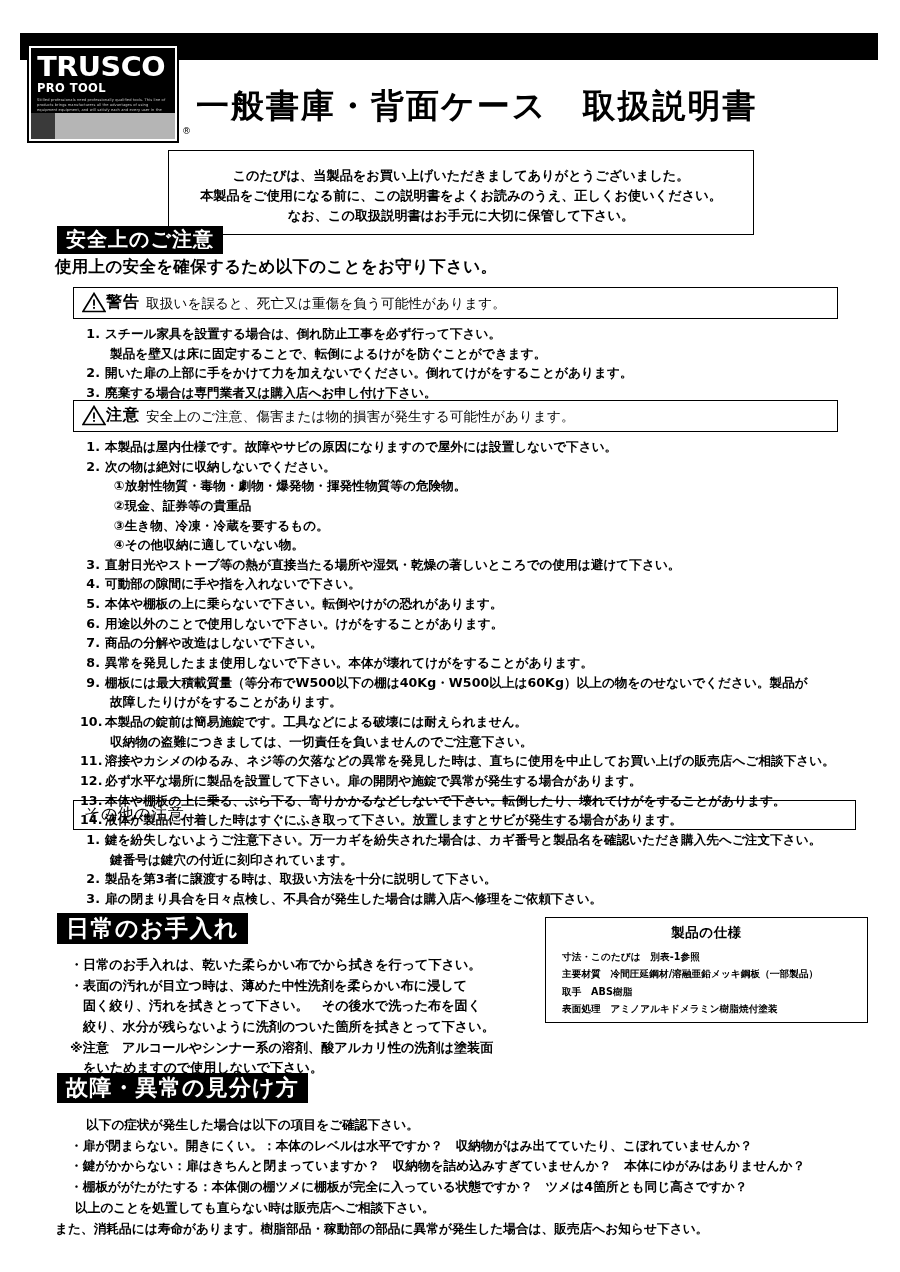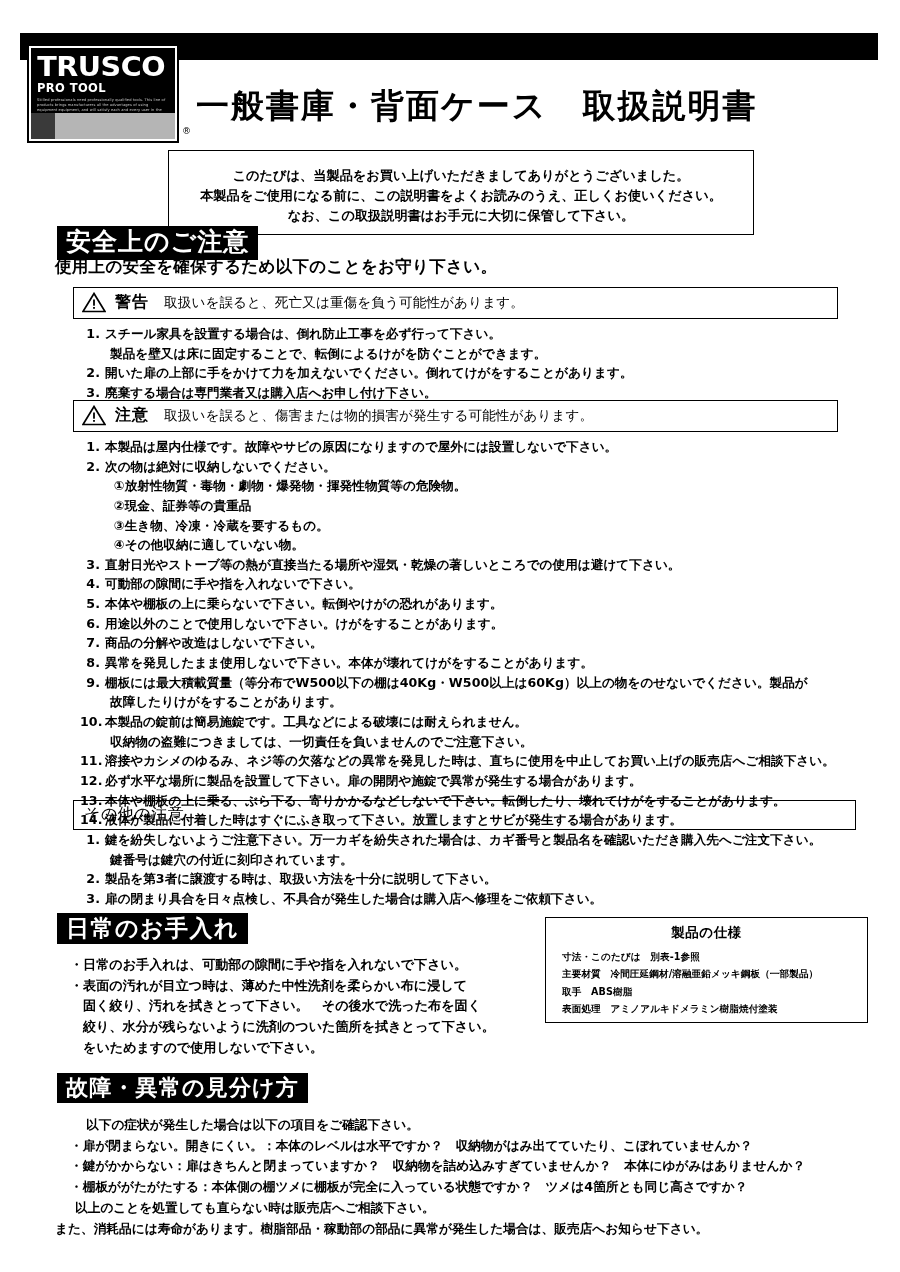--- a/index.html
+++ b/index.html
@@ -117,39 +117,38 @@
   .hdr-black {
     display: inline-block;
     background: #000;
     color: #fff;
     font-weight: bold;
     padding: 2px 9px 3px 9px;
     line-height: 1.15;
   }
 
   .sec-safety { position: absolute; left: 57px; top: 226px; }
-  .sec-safety .hdr-black { font-size: 25px; letter-spacing: 1px; }
+  .sec-safety .hdr-black { font-size: 20px; letter-spacing: 1px; }
   .safety-lead {
     position: absolute;
     left: 55px; top: 256px;
     font-size: 16.5px;
     font-weight: bold;
     letter-spacing: 0.3px;
   }
 
   
   .alert-box {
     position: absolute;
     left: 73px;
     width: 765px;
     border: 1.8px solid #000;
     padding: 4px 8px 5px 8px;
     display: flex;
-    align-items: center;
-    gap: 9px;
+    align-items: flex-end;
   }
   .alert-warn { top: 287px; }
   .alert-caut { top: 400px; }
   .tri-icon { flex: 0 0 auto; display: block; }
   .alert-word {
     font-size: 16px;
     font-weight: bold;
     letter-spacing: 1px;
   }
   .alert-desc {
@@ -309,21 +308,21 @@
     </div>
   </div>
 
   <div class="alert-box alert-caut">
     <svg class="tri-icon" width="24" height="21" viewBox="0 0 24 21">
       <polygon points="12,1.5 23,19.5 1,19.5" fill="none" stroke="#000" stroke-width="1.7"></polygon>
       <rect x="11.1" y="7.5" width="1.8" height="6.2" fill="#000"></rect>
       <rect x="11.1" y="15" width="1.8" height="1.8" fill="#000"></rect>
     </svg>
     <span class="alert-word">注意</span>
-    <span class="alert-desc">取扱いを誤ると、傷害または物的損害が発生する可能性があります。</span>
+    <span class="alert-desc">安全上のご注意、傷害または物的損害が発生する可能性があります。</span>
   </div>
 
   <div class="num-list list-caut">
     <div class="li-row">
       <span class="li-num">1.</span>
       <span class="li-body">本製品は屋内仕様です。故障やサビの原因になりますので屋外には設置しないで下さい。</span>
     </div>
 
     <div class="li-row">
       <span class="li-num">2.</span>
@@ -405,24 +404,25 @@
     <div class="li-row">
       <span class="li-num">3.</span>
       <span class="li-body">扉の閉まり具合を日々点検し、不具合が発生した場合は購入店へ修理をご依頼下さい。</span>
     </div>
   </div>
 
   <div class="sec-maint">
     <span class="hdr-black">日常のお手入れ</span>
   </div>
   <div class="maint-body">
-    <div>・日常のお手入れは、可動部の隙間に手や指を入れないで下さい。</div>
+    <div>・日常のお手入れは、乾いた柔らかい布でから拭きを行って下さい。</div>
     <div>・表面の汚れが目立つ時は、薄めた中性洗剤を柔らかい布に浸して</div>
     <div class="ind">固く絞り、汚れを拭きとって下さい。　その後水で洗った布を固く</div>
     <div class="ind">絞り、水分が残らないように洗剤のついた箇所を拭きとって下さい。</div>
+    <div>※注意　アルコールやシンナー系の溶剤、酸アルカリ性の洗剤は塗装面</div>
     <div class="ind">をいためますので使用しないで下さい。</div>
   </div>
 
   <div class="spec-box">
     <div class="spec-title">製品の仕様</div>
     <div class="spec-row">寸法・このたびは　別表-1参照</div>
     <div class="spec-row">主要材質　冷間圧延鋼材/溶融亜鉛メッキ鋼板（一部製品）</div>
     <div class="spec-row">取手　ABS樹脂</div>
     <div class="spec-row">表面処理　アミノアルキドメラミン樹脂焼付塗装</div>
   </div>

